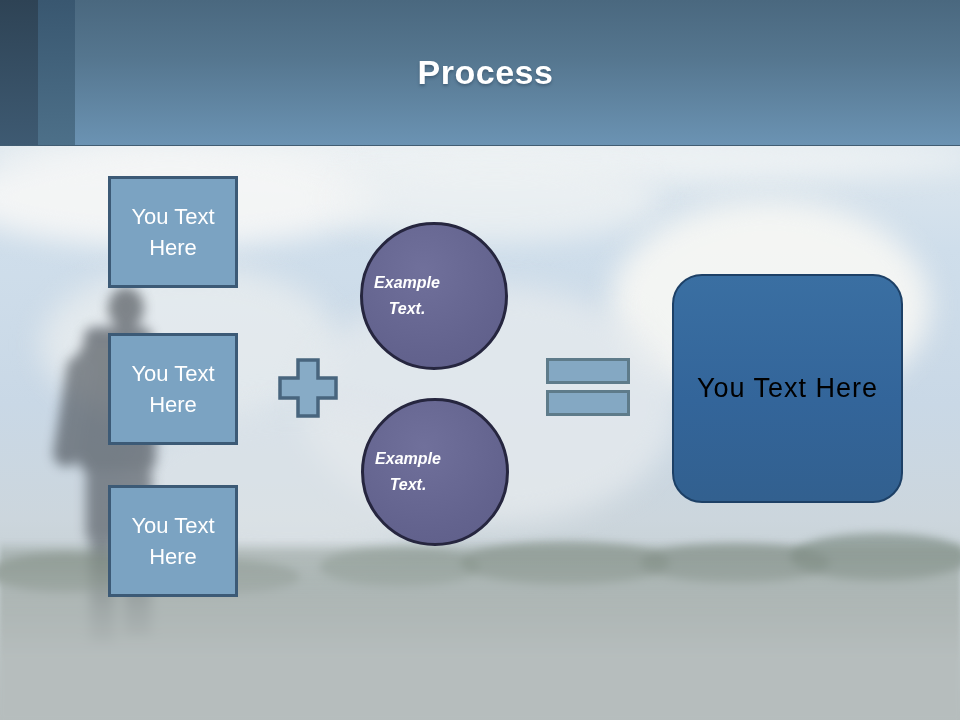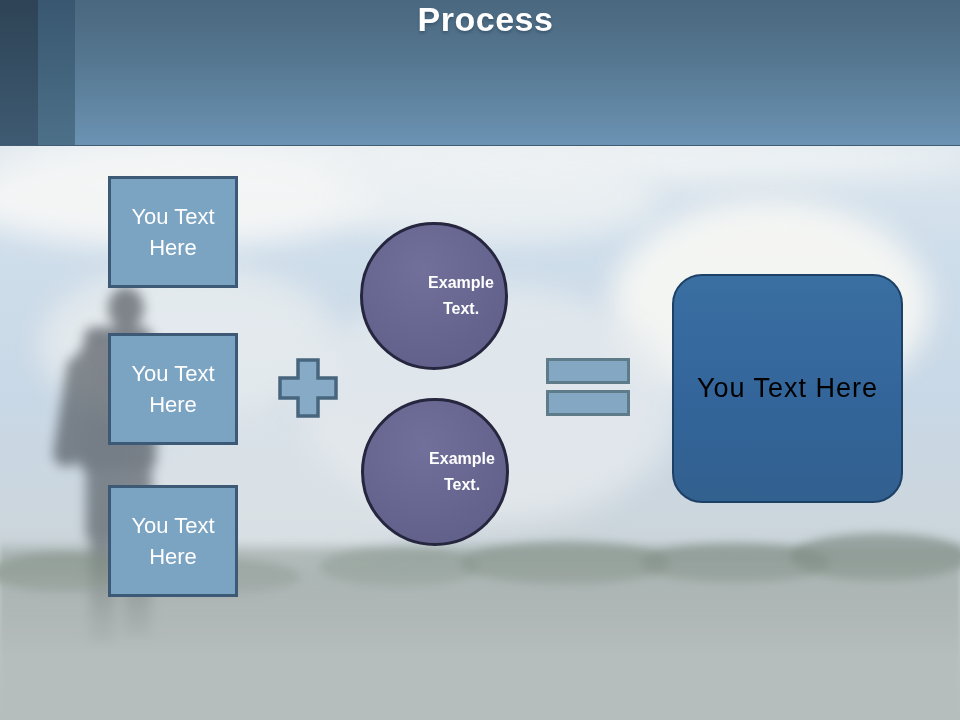--- a/index.html
+++ b/index.html
@@ -17,21 +17,21 @@
   .band-dark {
     position:absolute; top:0; left:0; width:38px; height:145px;
     background:linear-gradient(180deg,#2e4355 0%, #3e5a72 100%);
   }
   .band-mid {
     position:absolute; top:0; left:38px; width:37px; height:145px;
     background:linear-gradient(180deg,#395770 0%, #4d7089 100%);
   }
   .title {
     position:absolute; top:0; left:0; width:100%; height:145px;
-    display:flex; justify-content:center;
+    display:flex; align-items:center; justify-content:center;
     padding-left:22px; box-sizing:border-box;
     color:#ffffff; font-size:34px; letter-spacing:.5px;
     text-shadow:0 2px 3px rgba(20,40,60,.35);
     white-space:nowrap;
   }
   .title .t-bold { font-weight:bold; margin-right:11px; }
 
   
   .photo {
     position:absolute; top:145px; left:0; width:960px; height:575px;
@@ -84,22 +84,22 @@
     padding:0 8px;
   }
   .tbox-1 { top:176px; } .tbox-2 { top:333px; } .tbox-3 { top:485px; }
 
   .plus-wrap { position:absolute; left:277px; top:357px; width:62px; height:62px; }
 
   .circle {
     position:absolute; width:148px; height:148px; border-radius:50%;
     background:radial-gradient(circle at 42% 32%, #70709b 0%, #63638e 65%, #5d5d88 100%);
     border:3px solid #26263f; box-sizing:border-box;
-    display:flex; align-items:center; justify-content:flex-end;
-    color:#ffffff; font-weight:bold; font-size:16px;
+    display:flex; align-items:center; justify-content:flex-start;
+    color:#ffffff; font-weight:bold; font-style:italic; font-size:16px;
     line-height:1.65; text-align:center;
   }
   .circle span { display:block; max-width:88px; }
   .circle-1 { left:360px; top:222px; }
   .circle-2 { left:361px; top:398px; }
 
   .equals-wrap { position:absolute; left:546px; top:358px; width:84px; }
   .equals-bar {
     width:84px; height:26px; background:#84a8c3;
     border:3px solid #5e7b8a; box-sizing:border-box; margin-bottom:6px;

